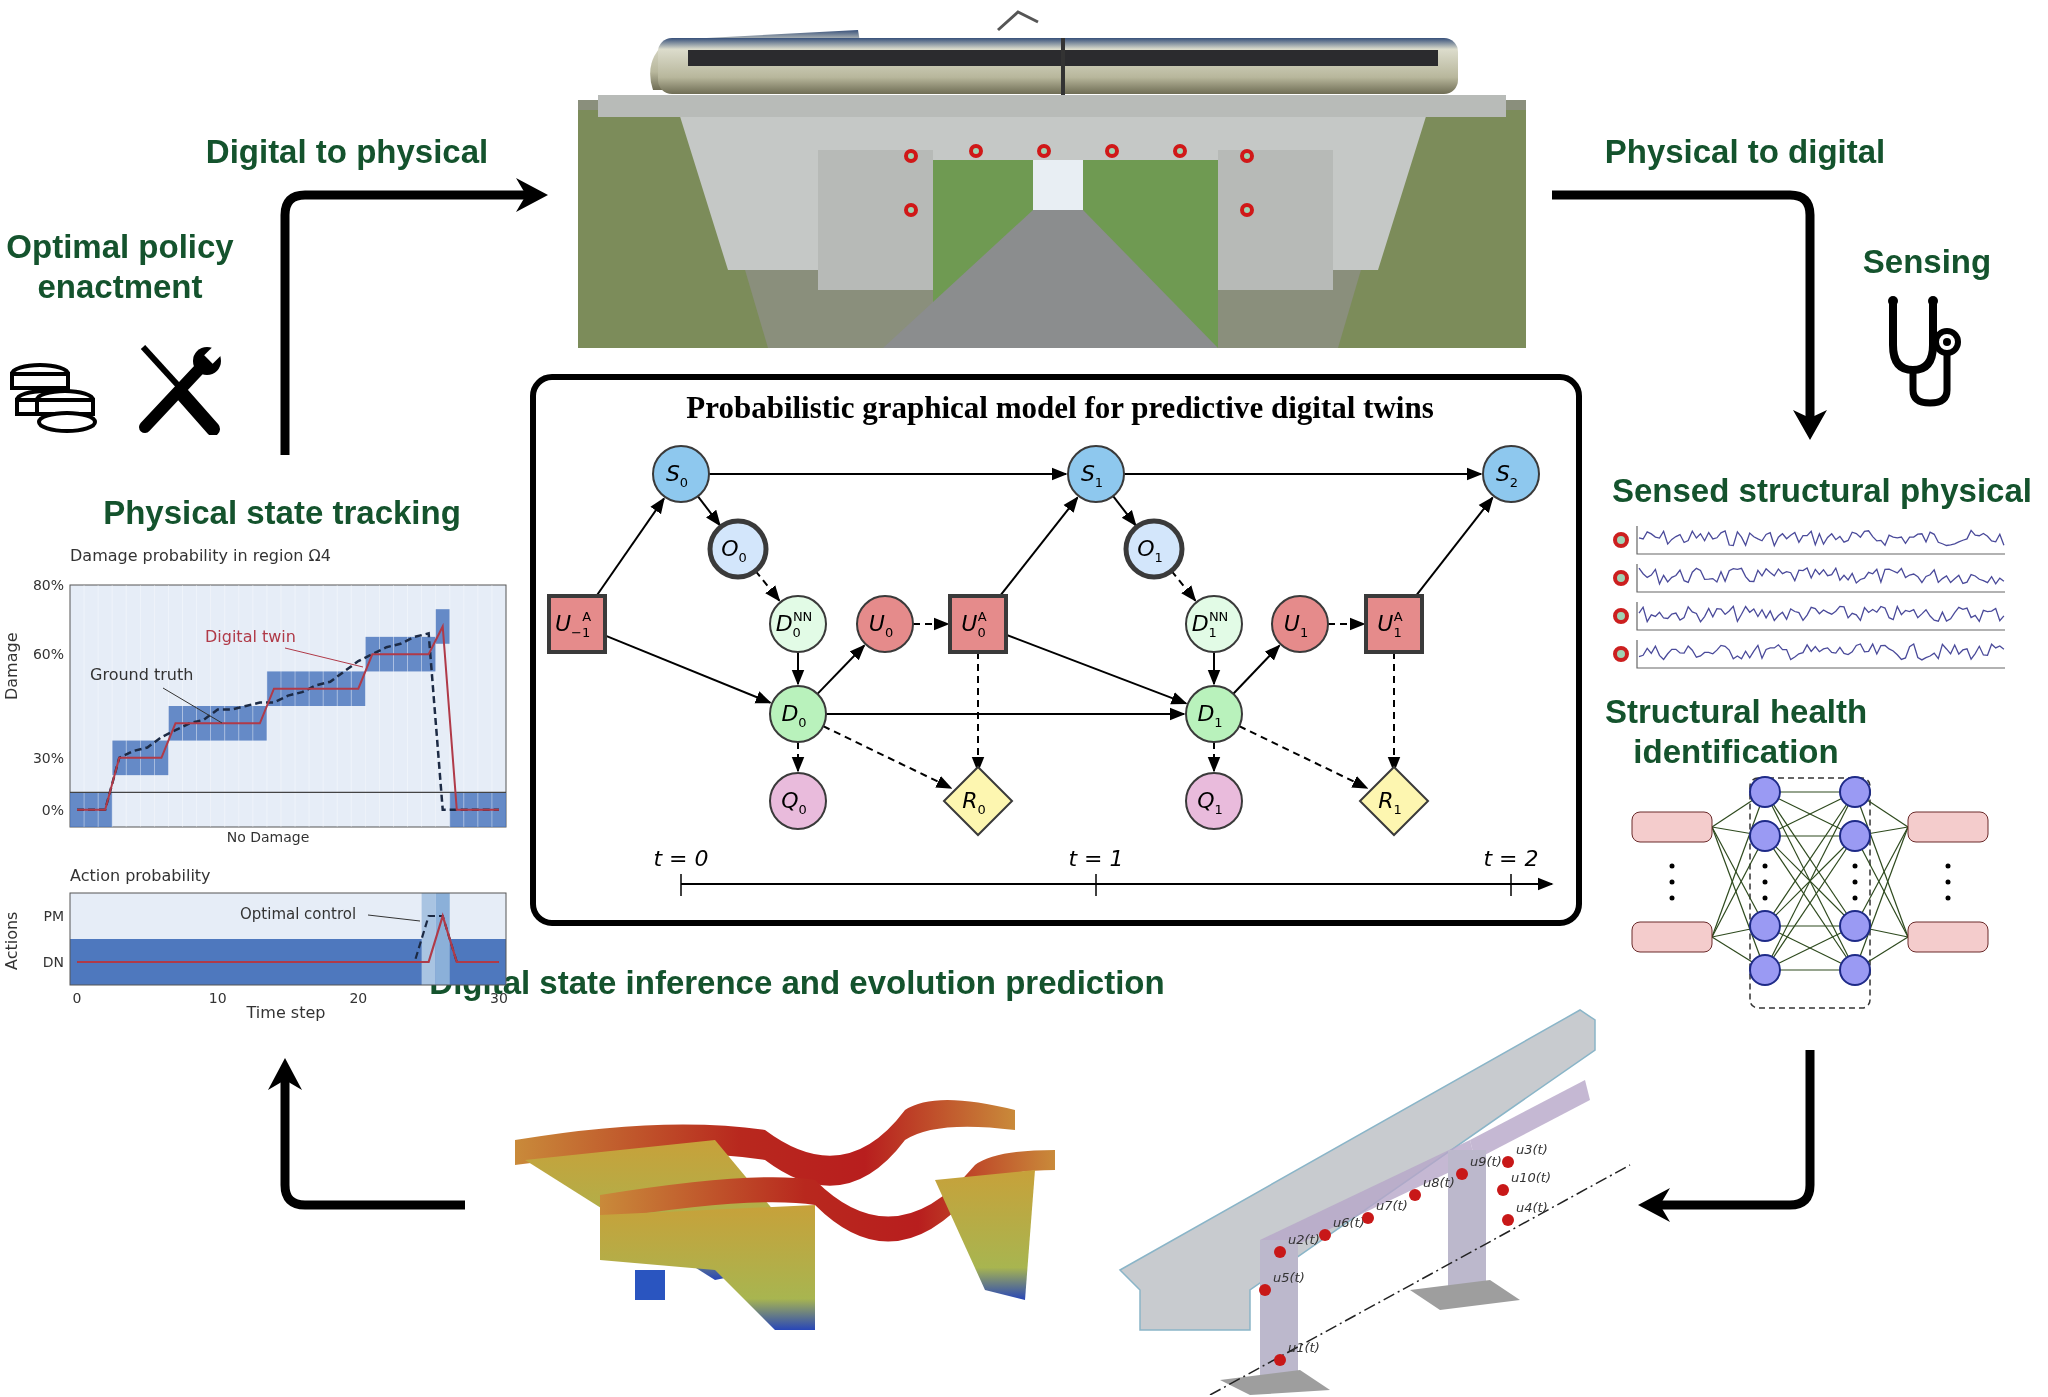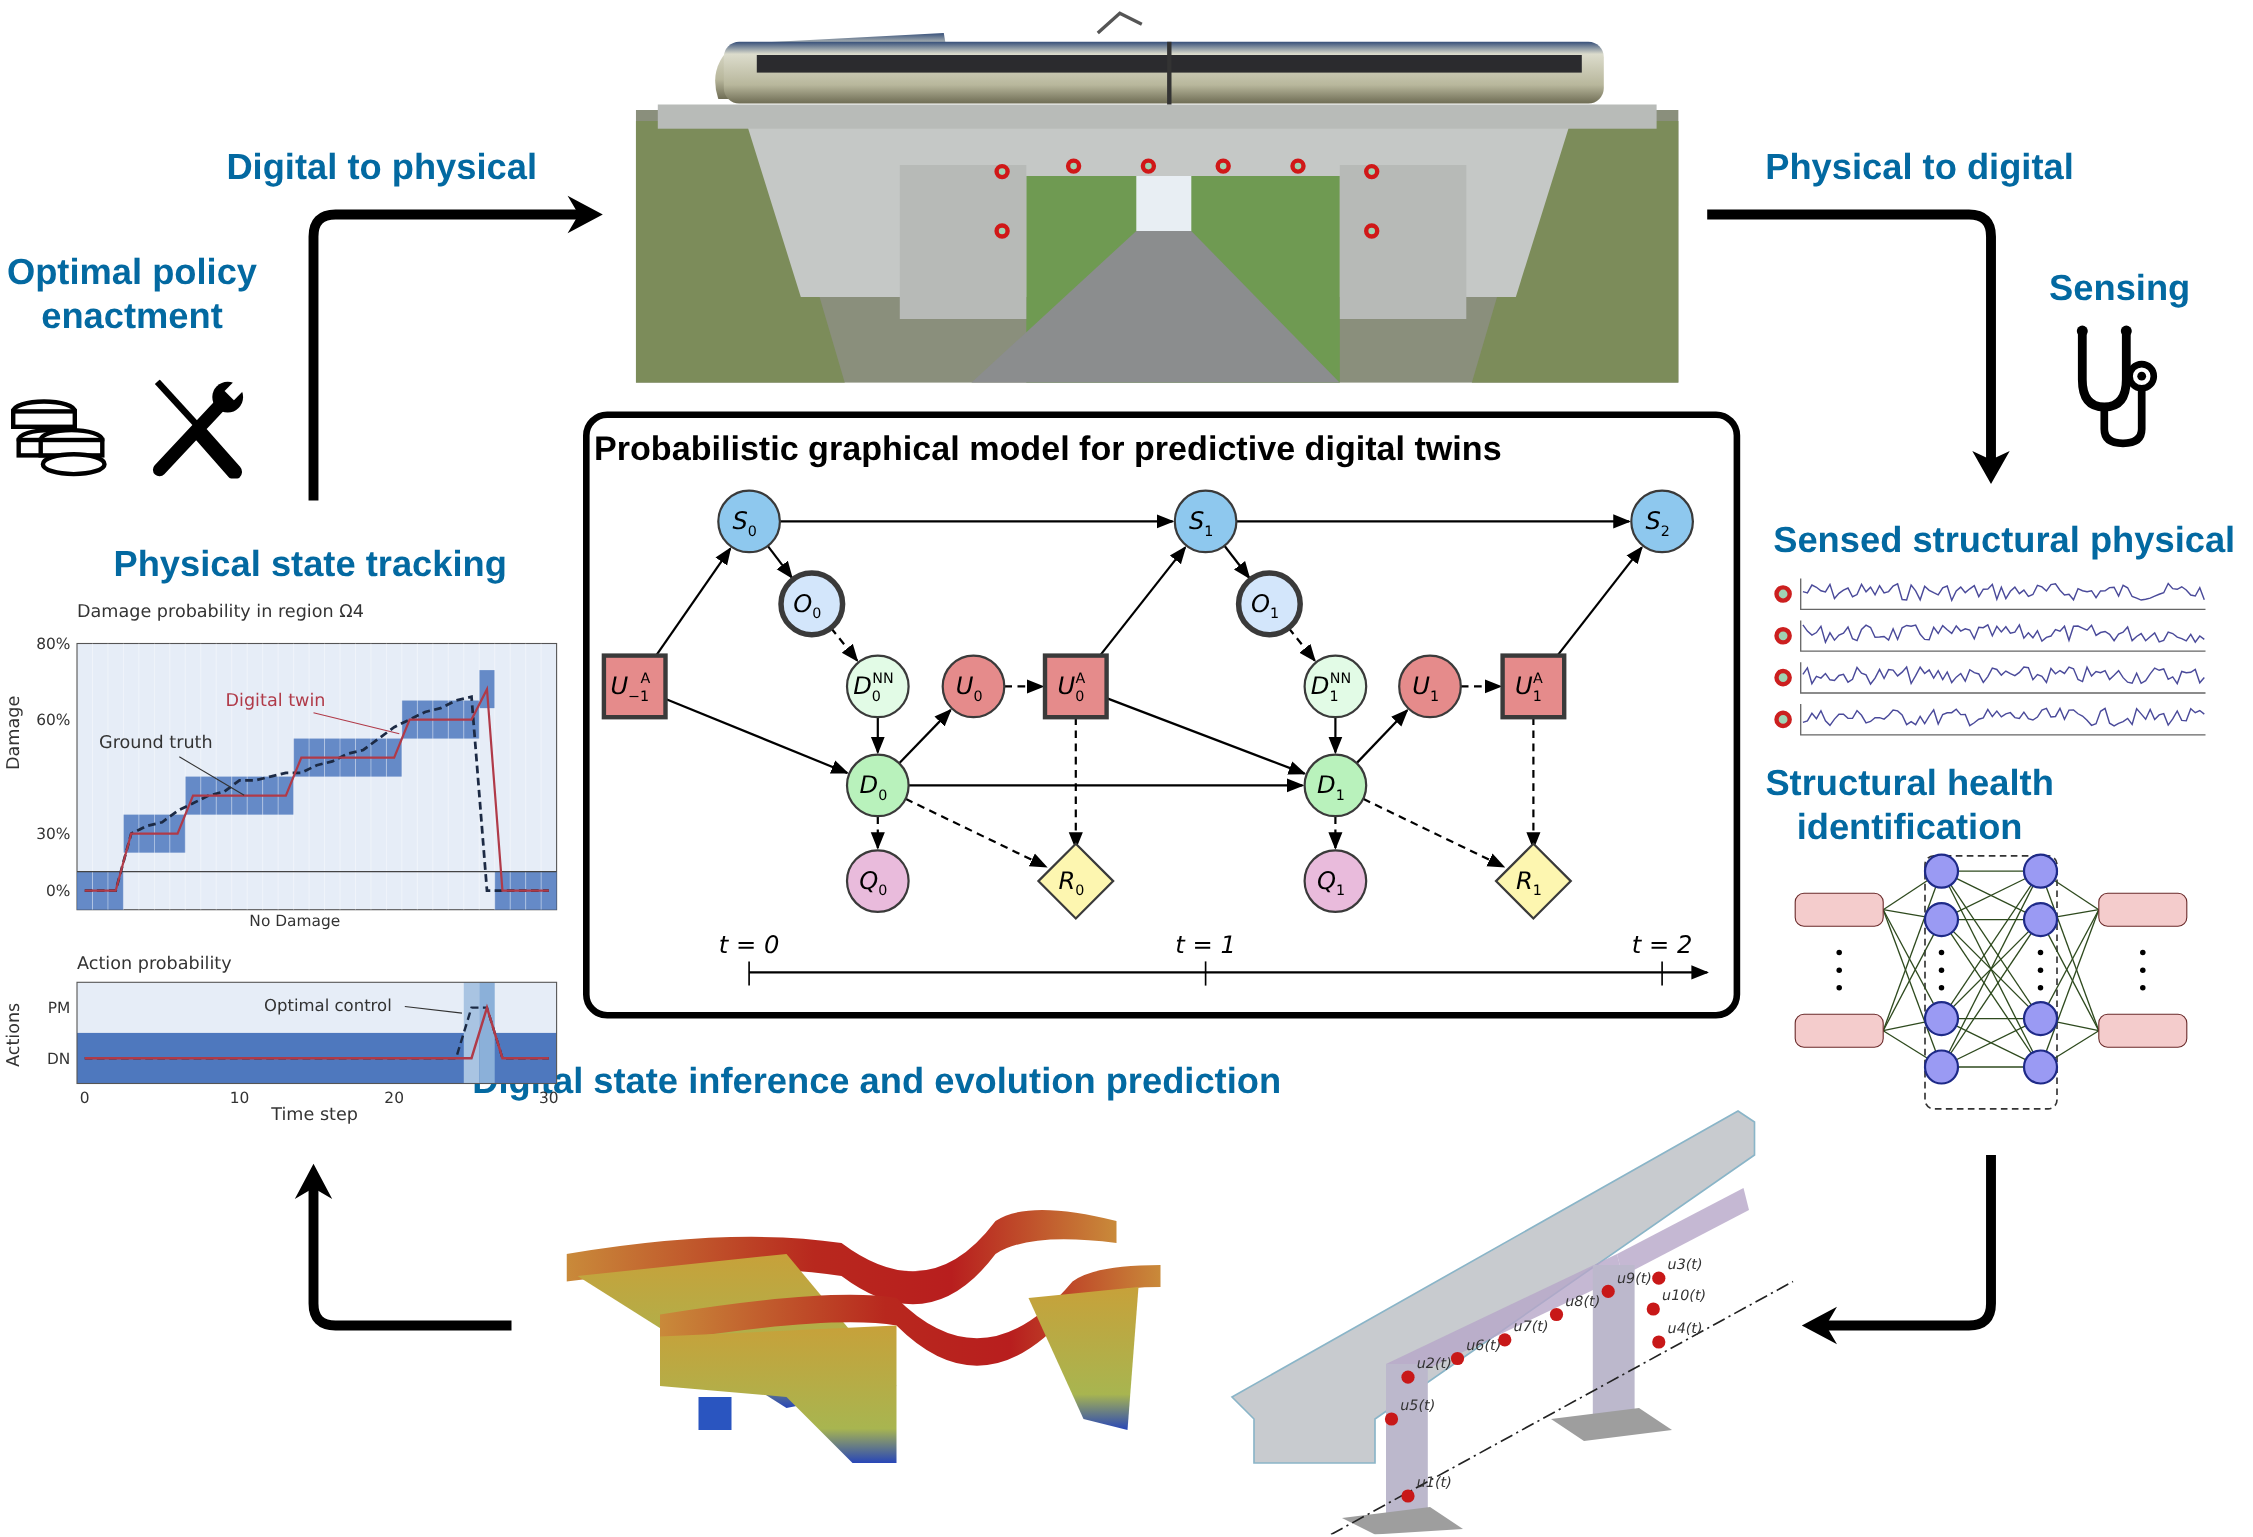--- a/index.html
+++ b/index.html
@@ -1,21 +1,21 @@
 <!DOCTYPE html>
 <html><head>
 <meta charset="utf-8">
 <style>
   html,body{margin:0;padding:0;background:#fff;}
   body{width:2048px;height:1397px;position:relative;overflow:hidden;font-family:"Liberation Sans",sans-serif;color:#000;}
   .abs{position:absolute;}
-  .hdr{position:absolute;font-weight:bold;font-size:33px;text-align:center;white-space:nowrap;color:#0369a1;}
+  .hdr{position:absolute;font-weight:bold;font-size:33px;text-align:center;white-space:nowrap;color:#14532d;}
   .ctr{transform:translateX(-50%);}
   svg text{font-family:"DejaVu Sans",sans-serif;}
-  .pgm-title{position:absolute;left:540px;width:1040px;top:390px;font-weight:bold;font-size:31px;font-family:Liberation Sans, sans-serif;}
+  .pgm-title{position:absolute;left:540px;width:1040px;top:390px;text-align:center;font-weight:bold;font-size:31px;font-family:Liberation Serif, serif;}
   .pgm-box{position:absolute;left:530px;top:374px;width:1040px;height:540px;border:6px solid #000;border-radius:22px;background:#fff;}
   .sub{font-family:"DejaVu Sans",sans-serif;font-size:16px;color:#333;}
 </style>
 </head>
 <body>
 
 <svg class="abs" style="left:0;top:0" width="2048" height="1397">
   <g fill="none" stroke="#000" stroke-width="9">
     <path d="M285 455 V215 Q285 195 305 195 H530"></path>
     <path d="M1552 195 H1790 Q1810 195 1810 215 V420"></path>

